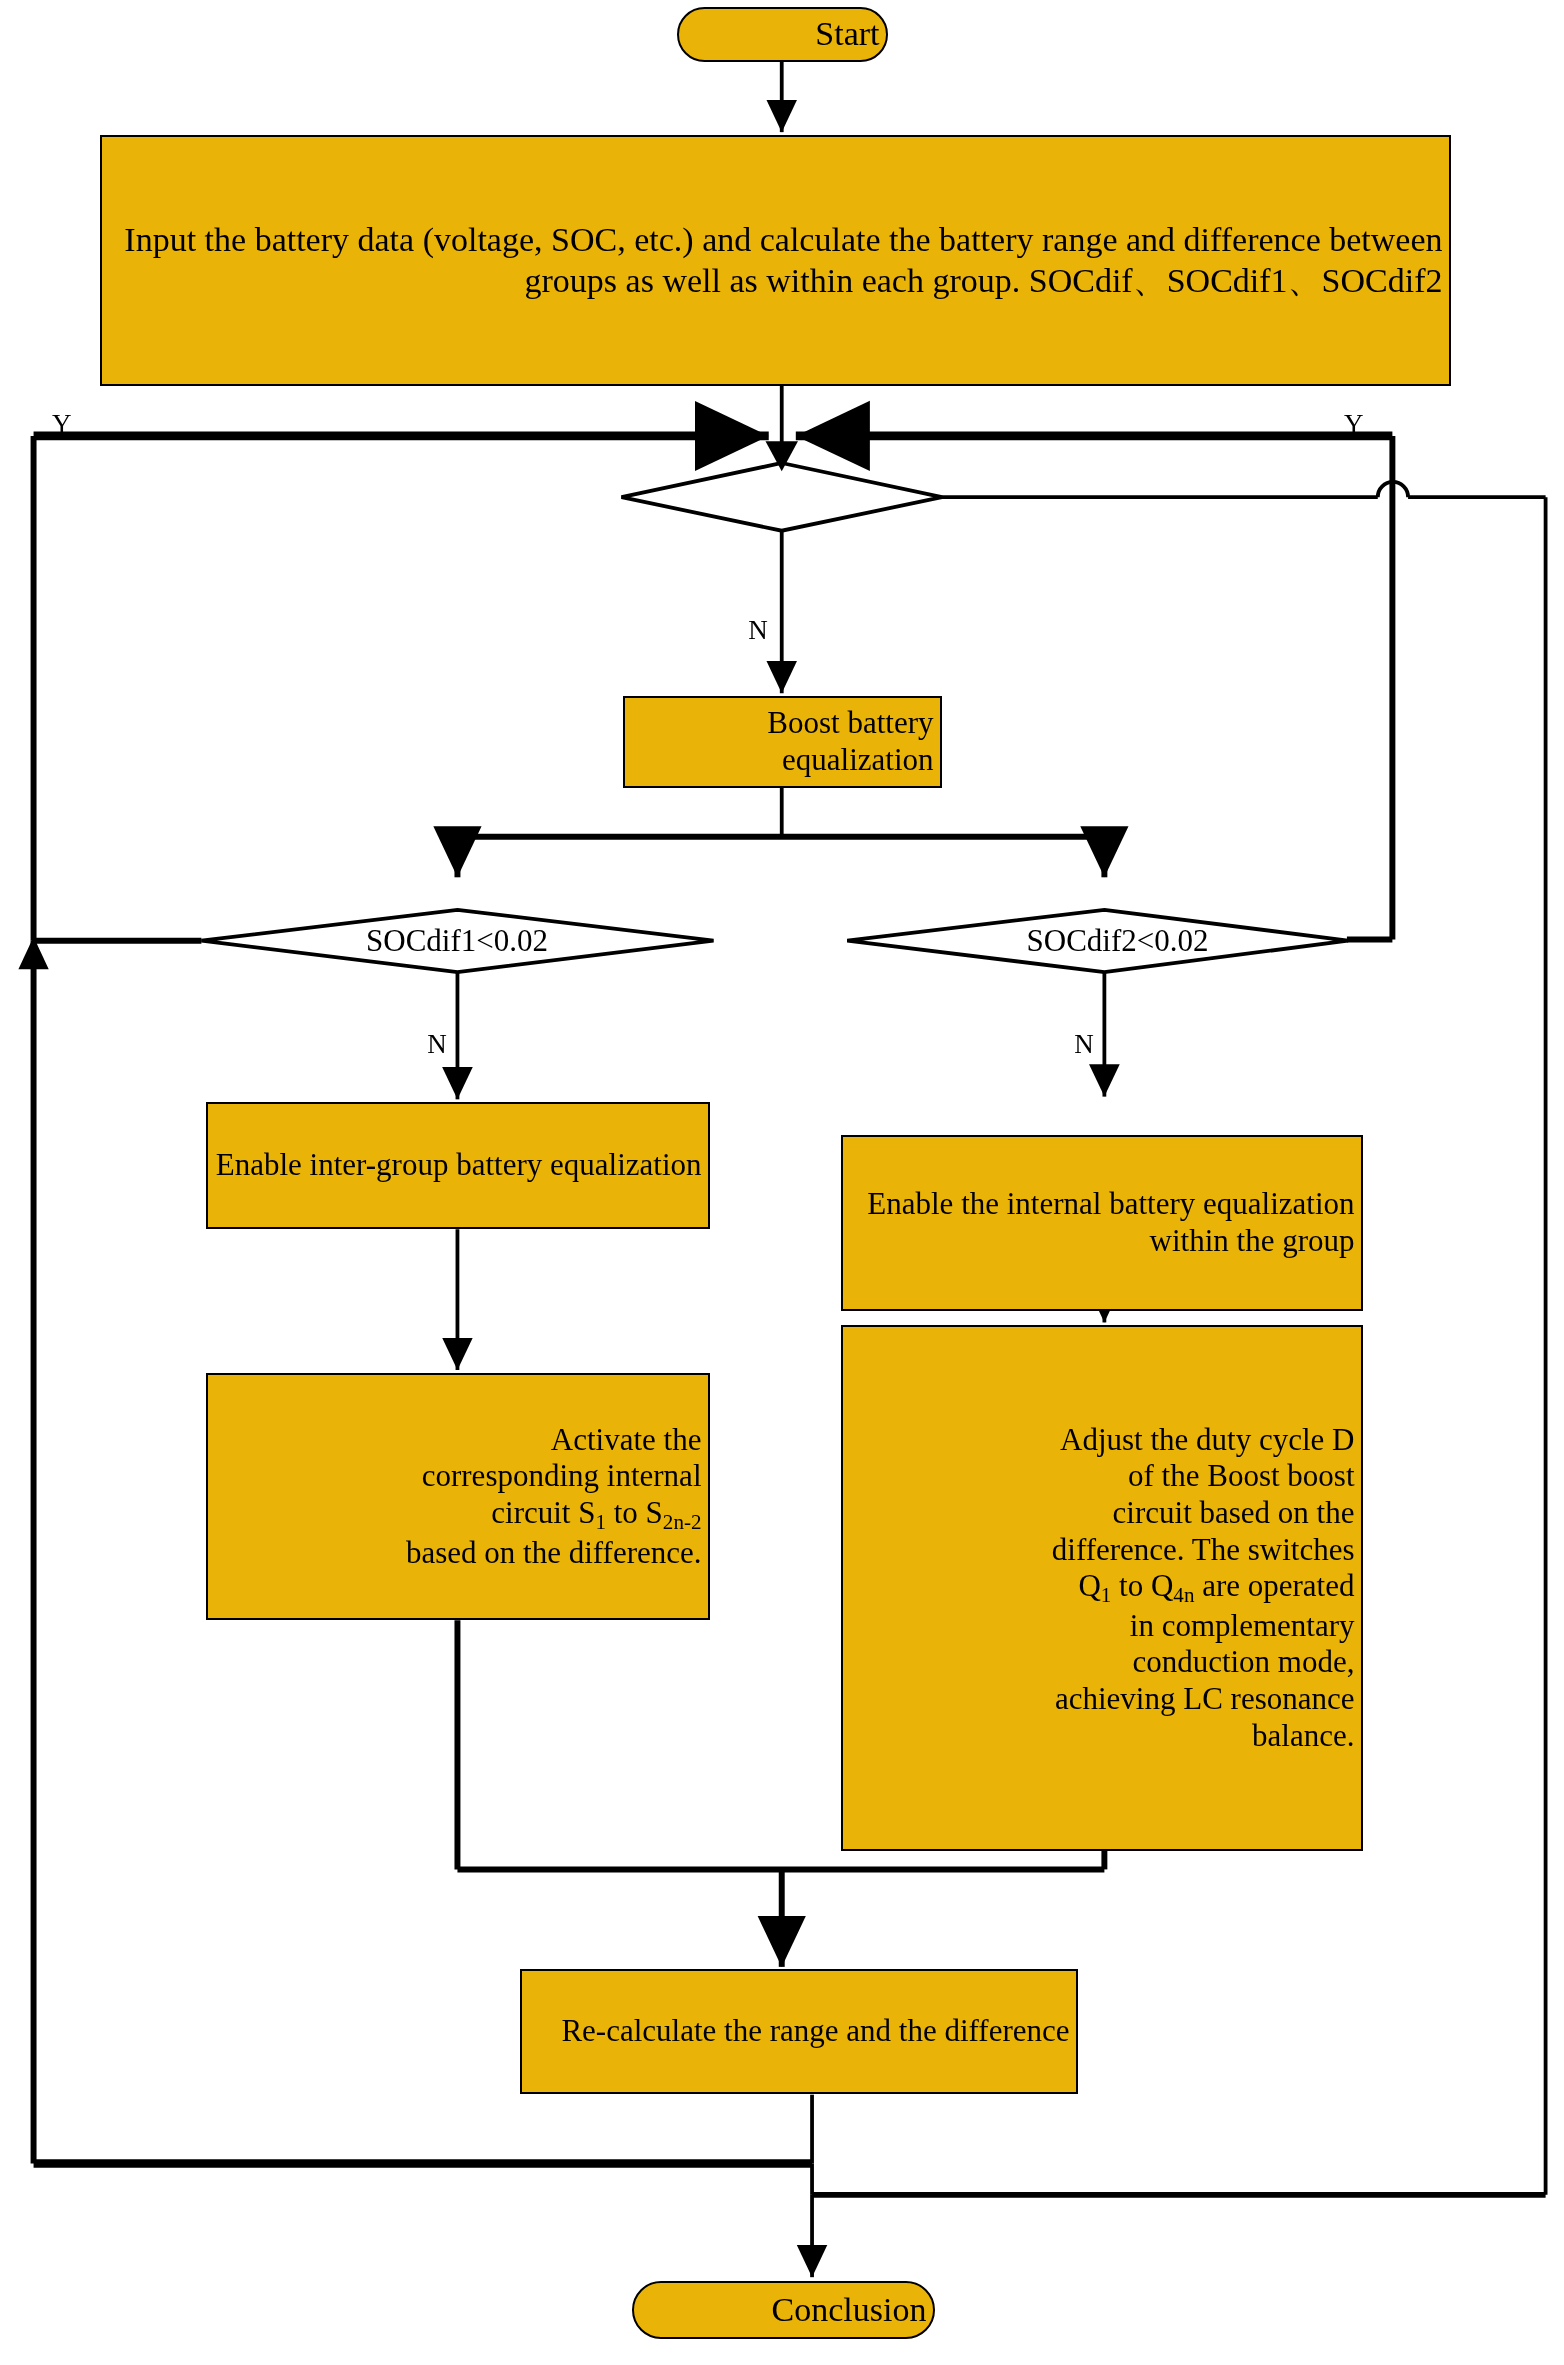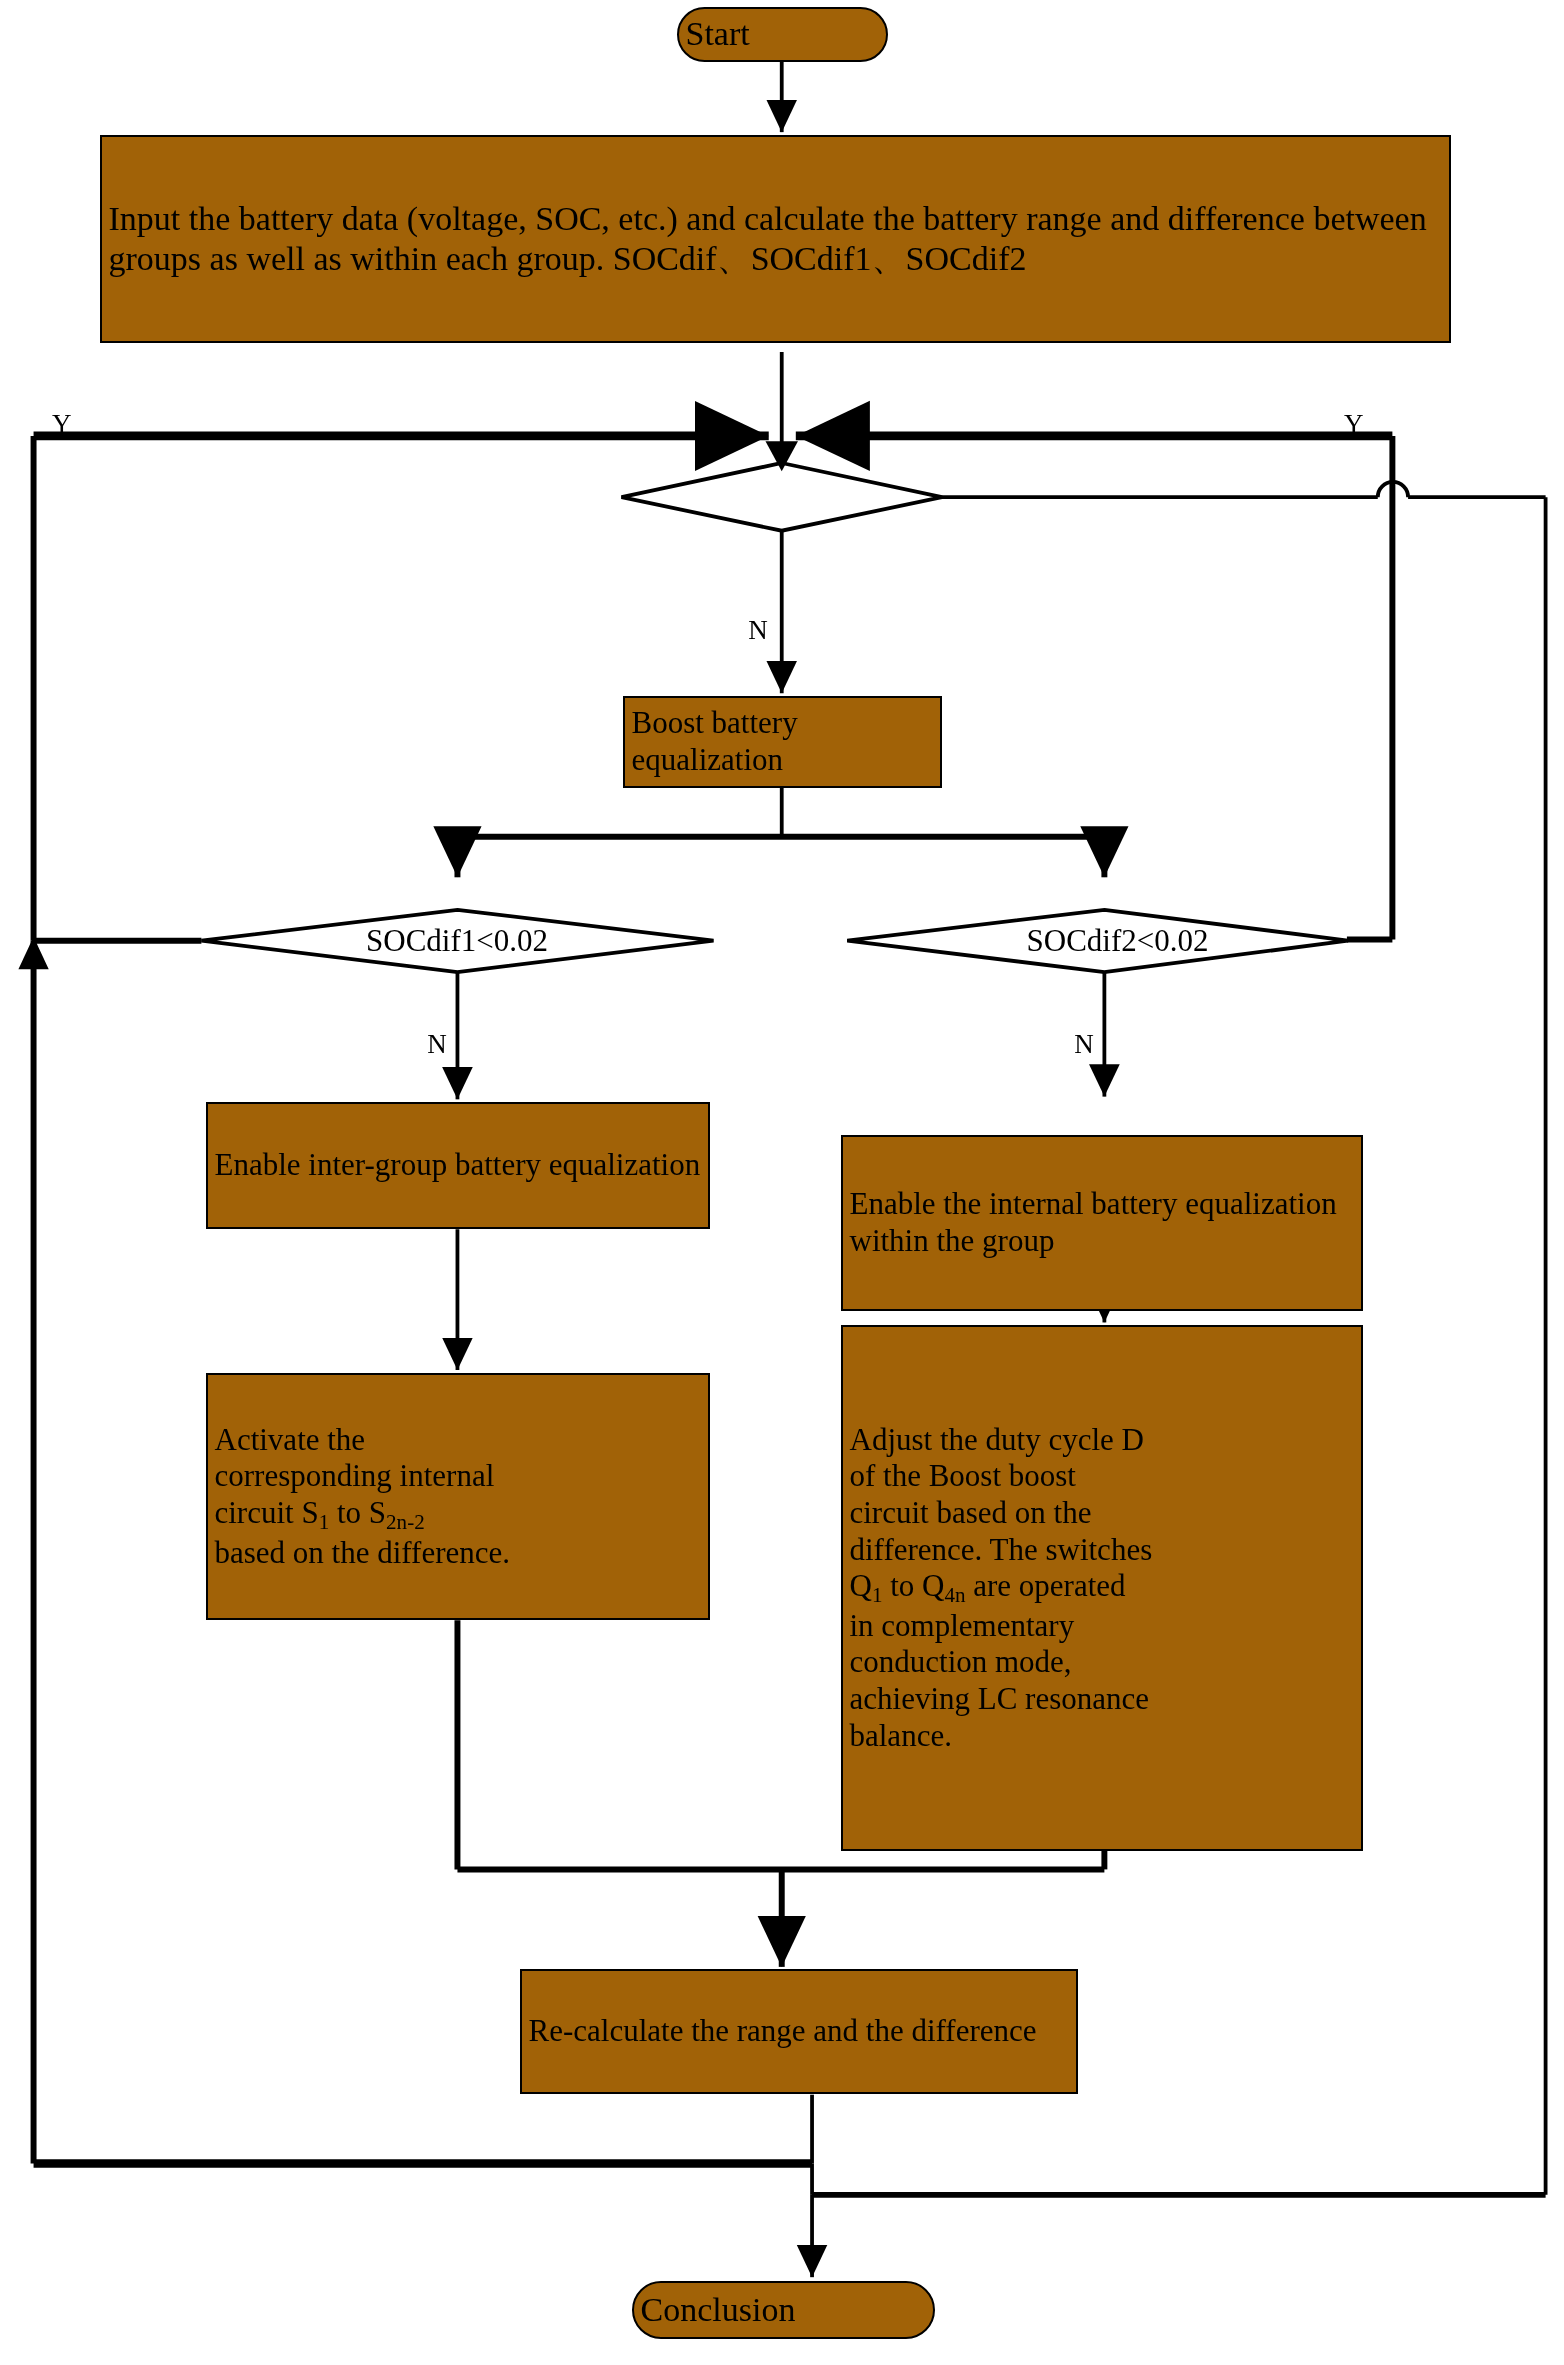--- a/index.html
+++ b/index.html
@@ -2,21 +2,21 @@
 <html style="font-size:8.7px"><head>
 <meta charset="utf-8">
 <title>Battery Equalization Control Flowchart</title>
 <style>
   html,body{margin:0;padding:0;background:#ffffff;}
   body{font-family:"Liberation Serif","DejaVu Serif",serif;color:#000;}
   #stage{position:relative;width:1564px;height:2366px;background:#fff;overflow:hidden;}
   svg.layer{position:absolute;left:0;top:0;width:1564px;height:2366px;}
 
   .node{position:absolute;box-sizing:border-box;display:flex;align-items:center;
-        justify-content:center;text-align:left;background:#a16207;color:#000;}
+        justify-content:center;text-align:right;background:#eab308;color:#000;}
   .proc{border:2.2px solid #000;}
   .term{border:2.2px solid #000;border-radius:38px;}
   .node .txt{display:block;width:100%;padding:0 6.5px;line-height:1.18;}
 
   .fs-start{font-size:34px;}
   .fs-big{font-size:34px;}
   .fs-mid{font-size:31px;}
 
   .dia-label{position:absolute;font-size:27px;line-height:1;color:#000;
              background:#fff;padding:0 2.2px;}
@@ -105,21 +105,21 @@
       <line x1="1500" y1="4053" x2="2855" y2="4053" stroke-width="11"></line>
 
       <line x1="1500" y1="4053" x2="1500" y2="4205" marker-end="url(#arrowTri)"></line>
     </g>
   </svg>
 
   <div class="node term fs-start" style="left:677px;top:6.5px;width:211px;height:55px;">
     <span class="txt">Start</span>
   </div>
 
-  <div class="node proc fs-big" style="left:100px;top:135px;width:1351px;height:208px;">
+  <div class="node proc fs-big" style="left:100px;top:135px;width:1351px;height:251px;">
     <span class="txt">Input the battery data (voltage, SOC, etc.) and calculate the battery range and difference between groups as well as within each group. SOCdif、SOCdif1、SOCdif2</span>
   </div>
 
 
   <div class="node proc fs-mid" style="left:623px;top:696px;width:319px;height:92px;">
     <span class="txt">Boost battery equalization</span>
   </div>
 
   <div class="diamond-wrap" style="left:201px;top:910px;width:512px;height:62px;">
     <span class="dtext">SOCdif1&lt;0.02</span>

